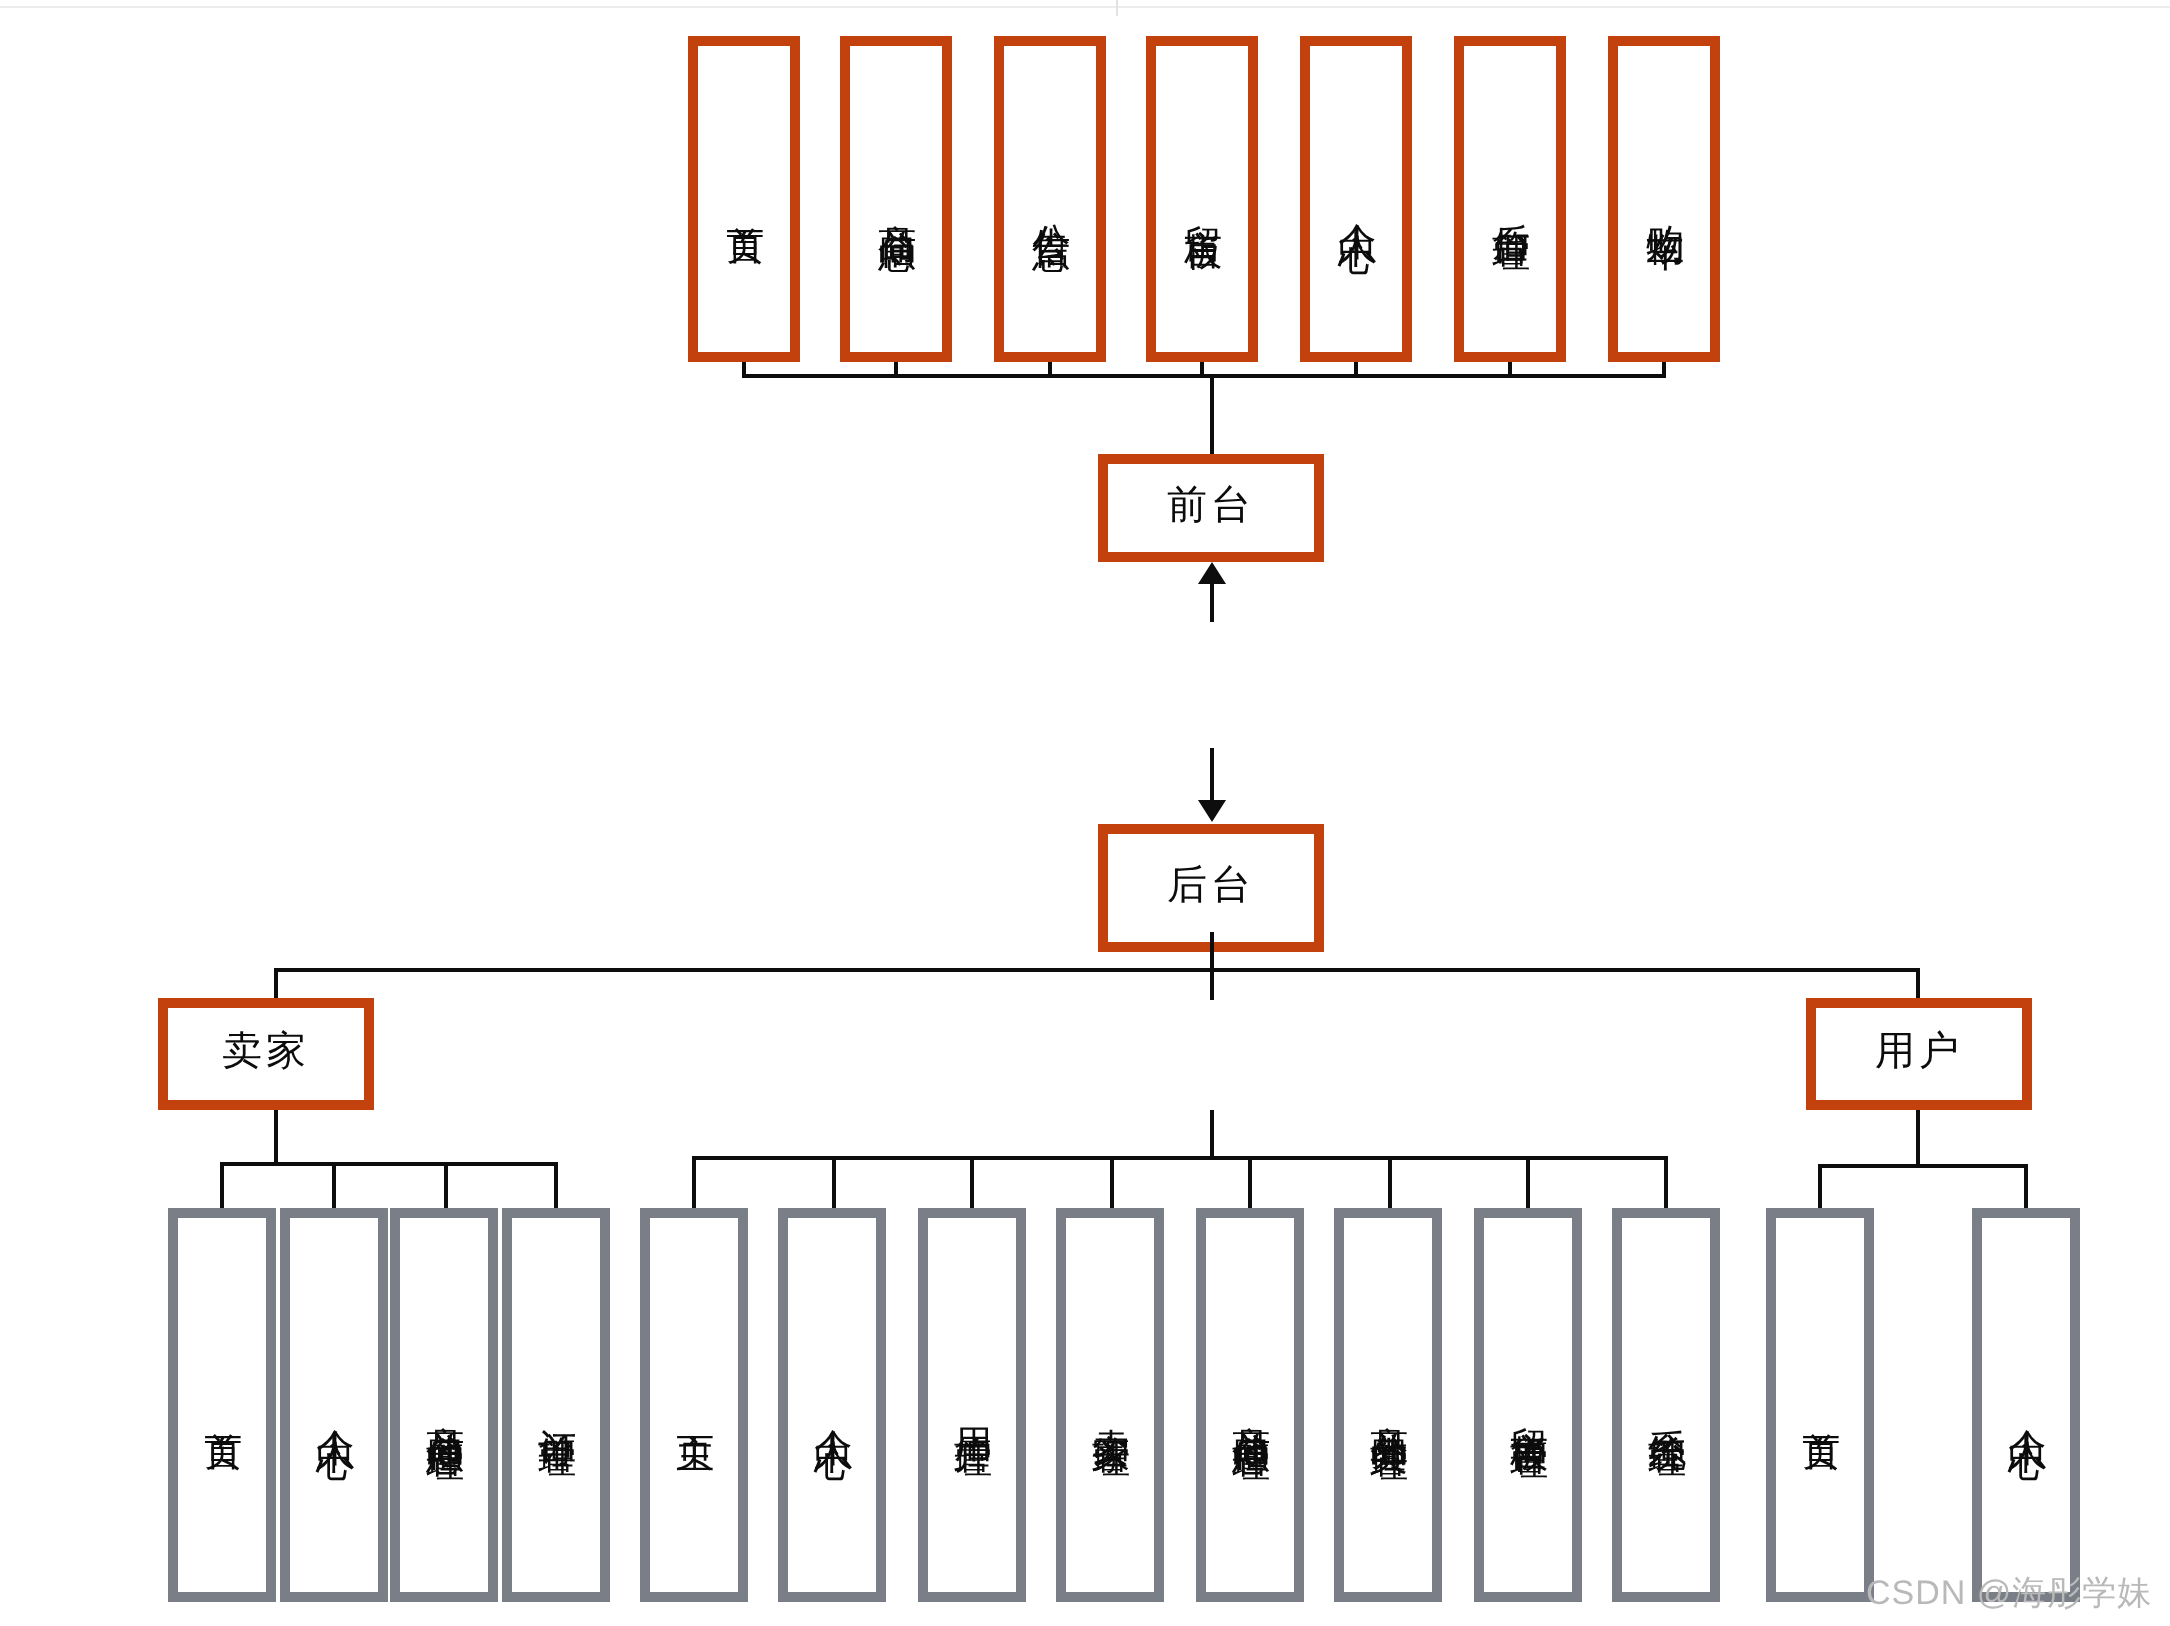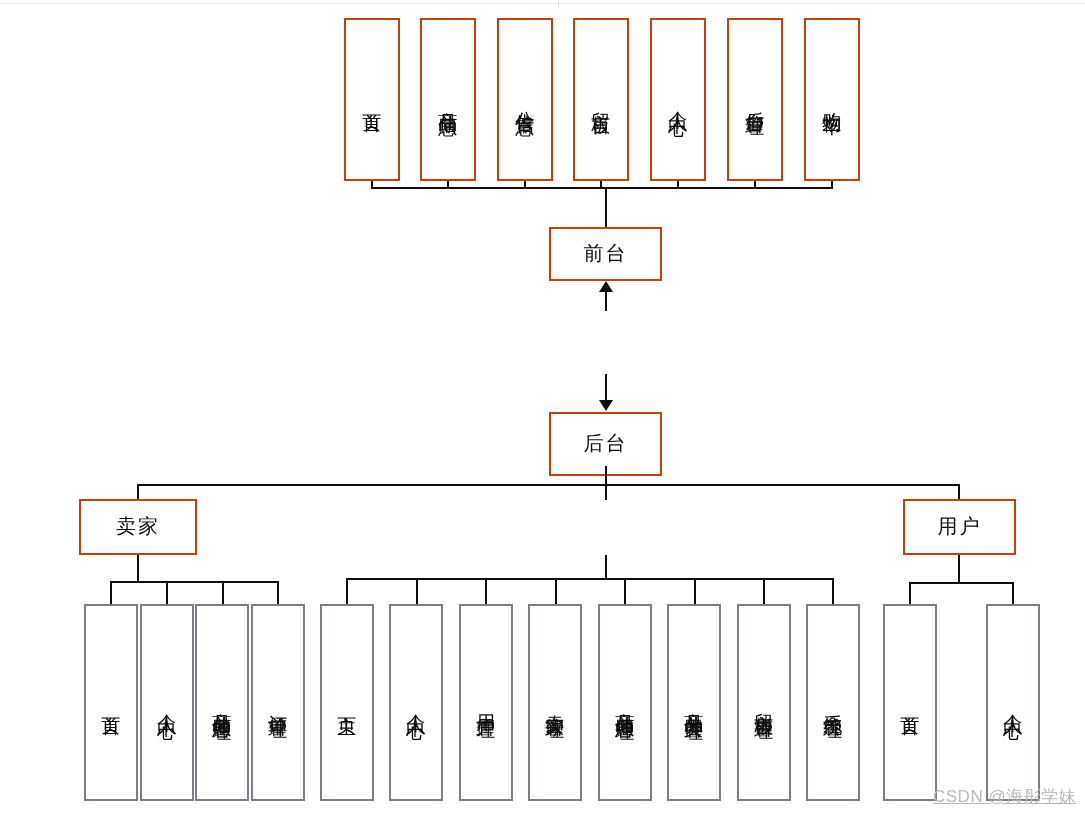--- a/index.html
+++ b/index.html
@@ -33,21 +33,21 @@
     top: 0px;
     width: 1px;
     height: 8px;
     background: #e2e2e2;
   }
 
   
   .node {
     position: absolute;
     box-sizing: border-box;
-    border: 2px solid #c2410c;
+    border: 5px solid #c2410c;
     background: #ffffff;
     display: flex;
     align-items: center;
     justify-content: center;
     text-align: center;
     line-height: 1.08;
     color: #0c0c0c;
   }
   .node.light {
     border-color: #7a7f87;
@@ -158,21 +158,21 @@
   <div class="node" style="left:549px; top:412px; width:113px; height:64px;">
     <span class="hlabel">后台</span>
   </div>
 
   <div class="vline" style="left:605px; top:466px; height:19px;"></div>
   <div class="hline" style="left:137px; top:484px; width:822px;"></div>
   <div class="vline" style="left:137px; top:484px; height:16px;"></div>
   <div class="vline" style="left:605px; top:484px; height:16px;"></div>
   <div class="vline" style="left:958px; top:484px; height:16px;"></div>
 
-  <div class="node" style="left:79px; top:499px; width:118px; height:56px;">
+  <div class="node" style="left:79px; top:499px; width:108px; height:56px;">
     <span class="hlabel">卖家</span>
   </div>
   <div class="node" style="left:903px; top:499px; width:113px; height:56px;">
     <span class="hlabel">用户</span>
   </div>
 
   <div class="vline" style="left:137px; top:555px; height:27px;"></div>
   <div class="hline" style="left:110px; top:581px; width:168px;"></div>
   <div class="vline" style="left:110px; top:581px; height:24px;"></div>
   <div class="vline" style="left:166px; top:581px; height:24px;"></div>
@@ -233,15 +233,15 @@
   <div class="vline" style="left:909px; top:582px; height:23px;"></div>
   <div class="vline" style="left:1012px; top:582px; height:23px;"></div>
 
   <div class="node light" style="left:883px; top:604px; width:54px; height:197px;">
     <span class="vlabel">首页</span>
   </div>
   <div class="node light" style="left:986px; top:604px; width:54px; height:197px;">
     <span class="vlabel">个人中心</span>
   </div>
 
-  <div class="watermark" style="left:933px; top:785px;text-decoration:underline;">CSDN @海彤学妹</div>
+  <div class="watermark" style="left:933px; top:785px;">CSDN @海彤学妹</div>
 
 </div>
 
 </body></html>

